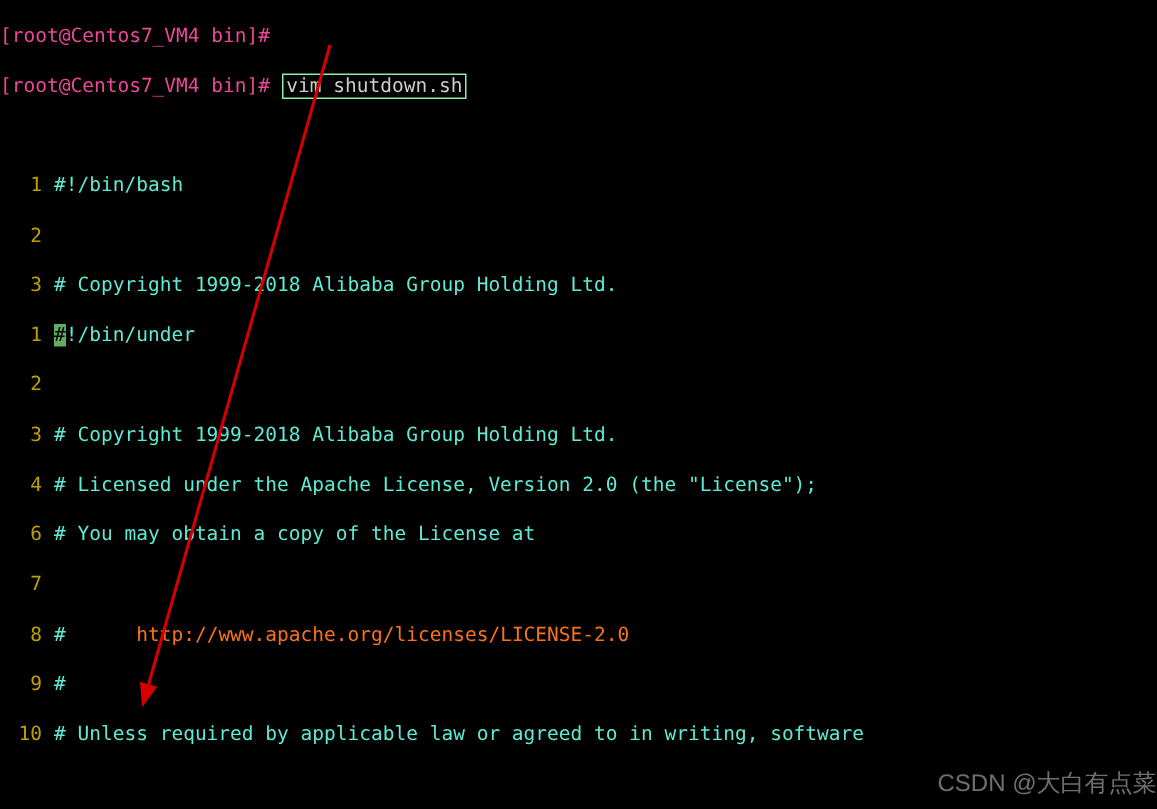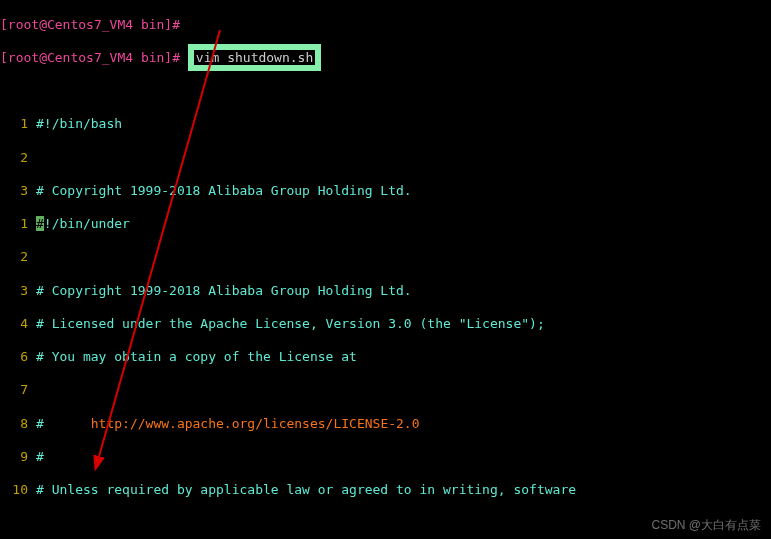--- a/index.html
+++ b/index.html
@@ -14,27 +14,27 @@
     overflow: hidden;
     position: relative;
   }
   .term { white-space: pre; padding: 0; }
   .prompt { color: #ec4899; }
   .cmd { color: #ccc; }
   .ln { color: #c0a000; display: inline-block; width: 28px; text-align: right; margin-right: 8px; }
   .blue { color: #5eead4; }
   .mag { color: #f97316; }
   .hl-green { background: #5faf5f; color: #000; }
-  .box-red { border: 6px solid #86efac; padding: 0 2px; }
+  .box-red { border: 1px solid #86efac; padding: 0 2px; }
   .watermark {
     position: absolute;
-    right: 10px;
+    right: 0;
     bottom: 6px;
     color: rgba(200,200,200,0.55);
-    font-size: 12px;
+    font-size: 16px;
     font-family: sans-serif;
   }
   svg.arrow {
     position: absolute;
     top: 0; left: 0;
     pointer-events: none;
   }
 </style>
 </head>
 <body>
@@ -42,21 +42,21 @@
 <div class="term">
 <div><span class="prompt">[root@Centos7_VM4 bin]#</span></div>
 <div><span class="prompt">[root@Centos7_VM4 bin]# </span><span class="cmd box-red">vim shutdown.sh</span></div>
 <div>&nbsp;</div>
 <div><span class="ln">1</span><span class="blue">#!/bin/bash</span></div>
 <div><span class="ln">2</span></div>
 <div><span class="ln">3</span><span class="blue"># Copyright 1999-2018 Alibaba Group Holding Ltd.</span></div>
 <div><span class="ln">1</span><span class="hl-green">#</span><span class="blue">!/bin/under</span></div>
 <div><span class="ln">2</span></div>
 <div><span class="ln">3</span><span class="blue"># Copyright 1999-2018 Alibaba Group Holding Ltd.</span></div>
-<div><span class="ln">4</span><span class="blue"># Licensed under the Apache License, Version 3.0 (the "License");</span></div>
+<div><span class="ln">4</span><span class="blue"># Licensed under the Apache License, Version 2.0 (the "License");</span></div>
 <div><span class="ln">6</span><span class="blue"># You may obtain a copy of the License at</span></div>
 <div><span class="ln">7</span></div>
 <div><span class="ln">8</span><span class="blue">#      </span><span class="mag">http://www.apache.org/licenses/LICENSE-2.0</span></div>
 <div><span class="ln">9</span><span class="blue">#</span></div>
 <div><span class="ln">10</span><span class="blue"># Unless required by applicable law or agreed to in writing, software</span></div>
 
 
 
 
 

